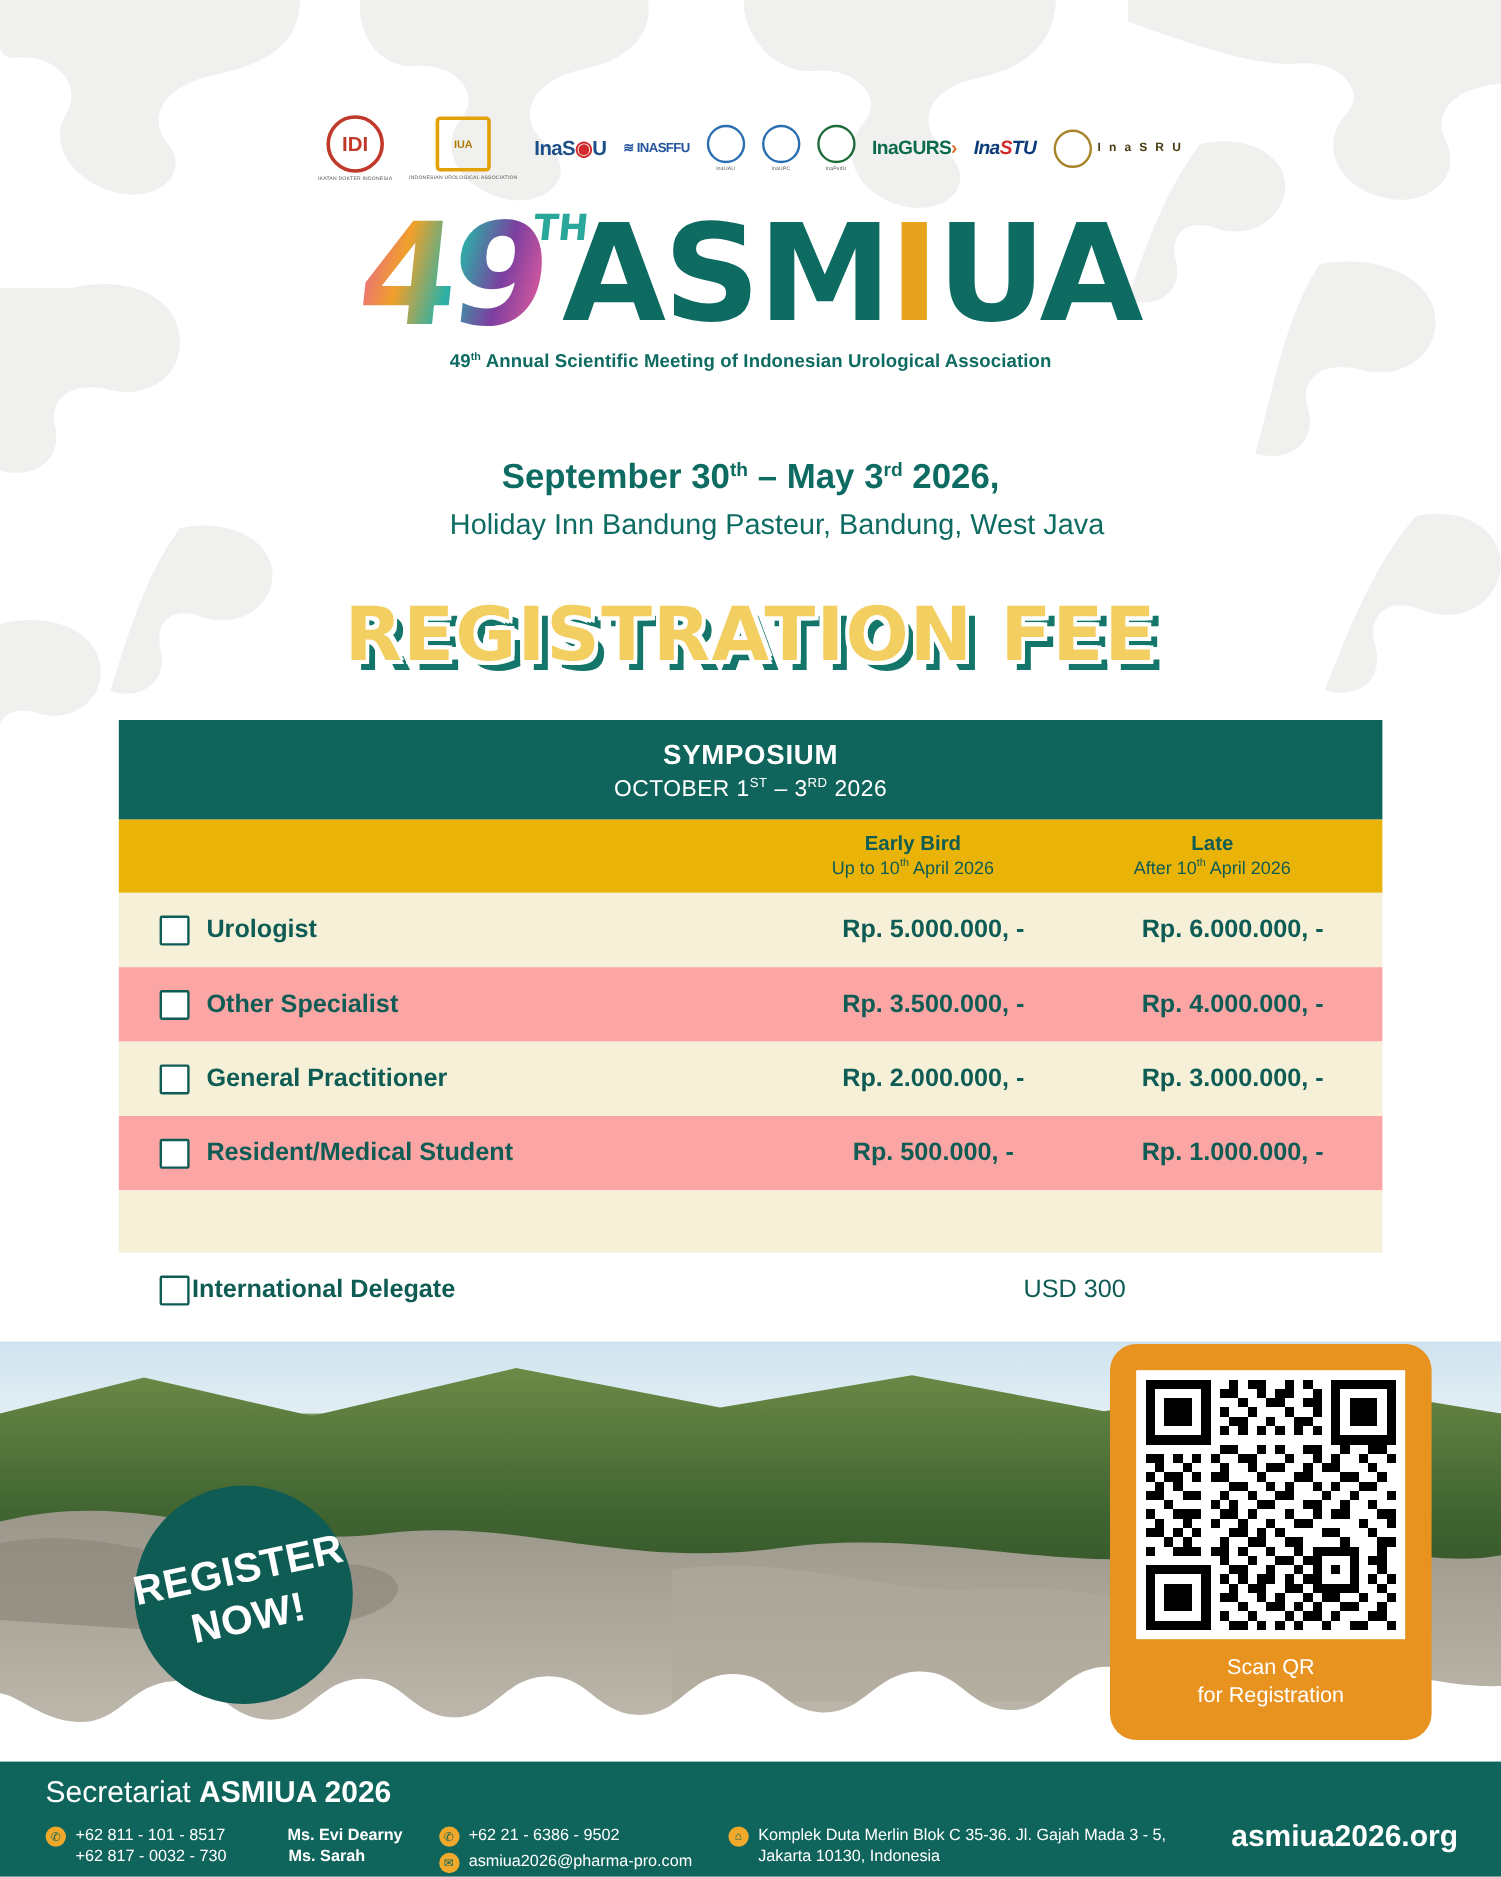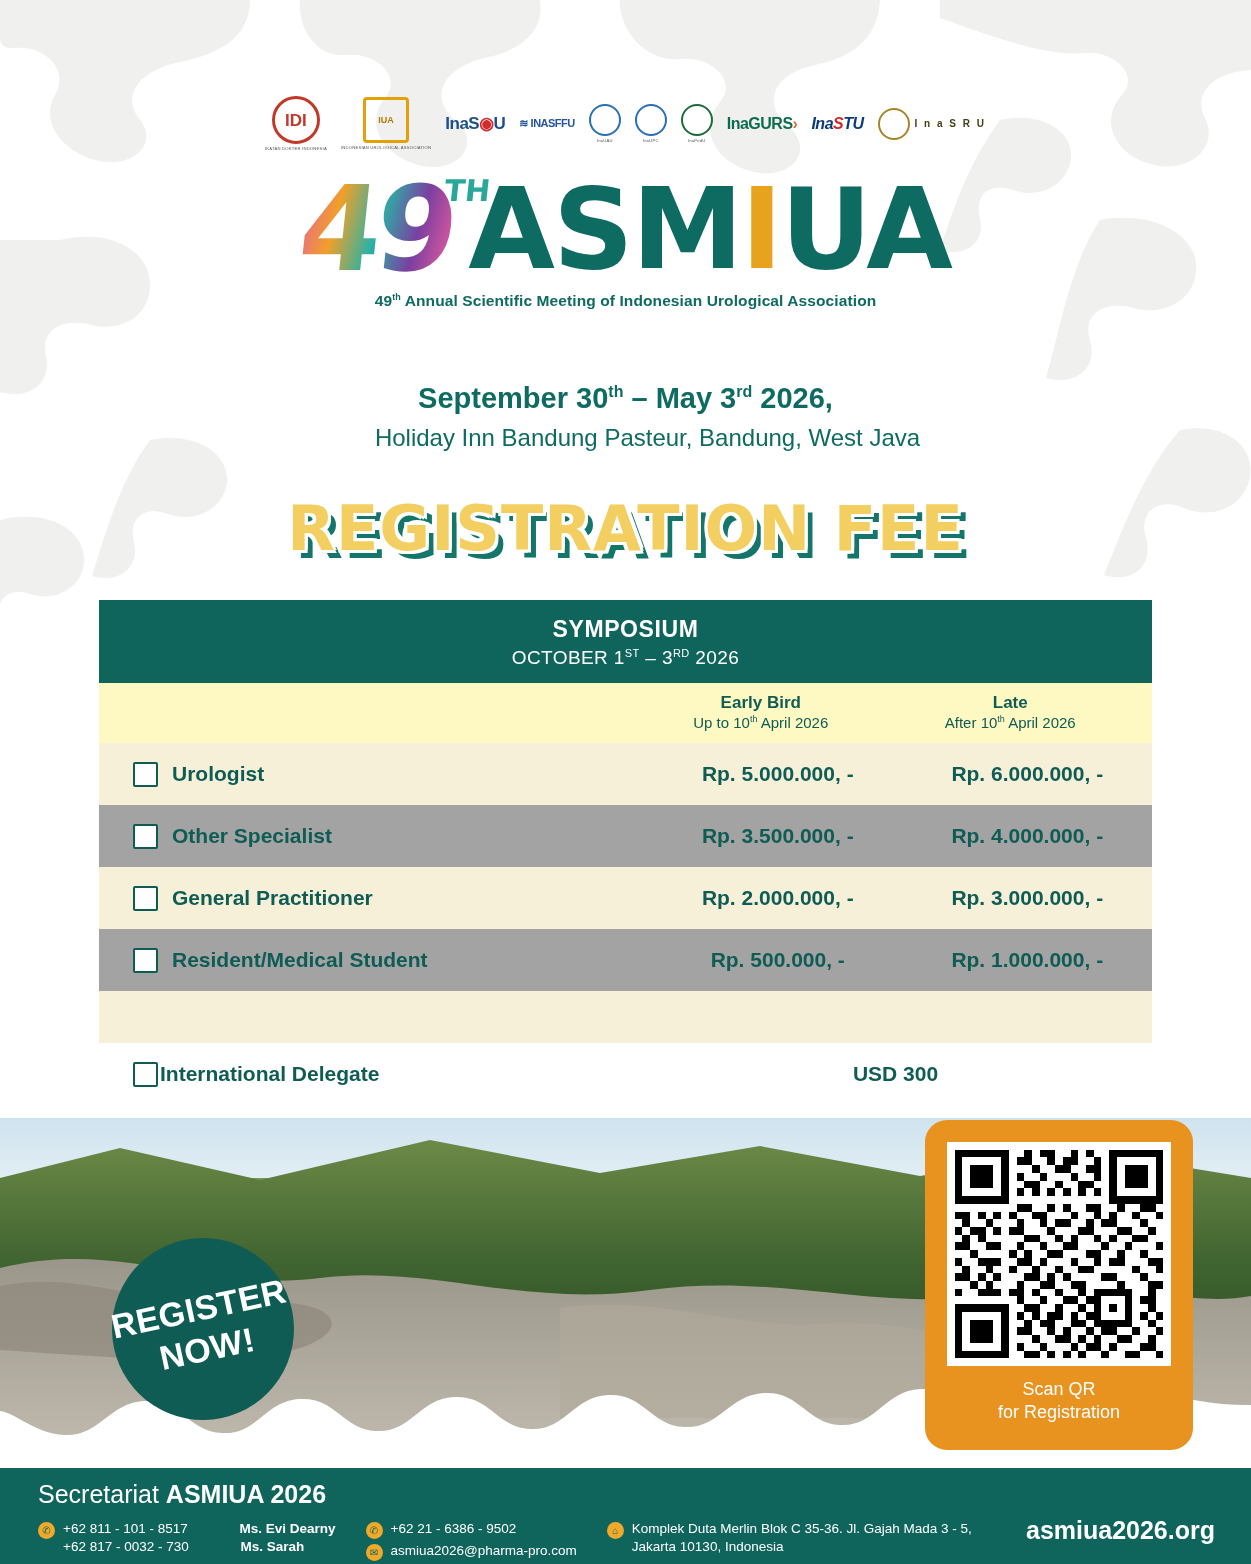--- a/index.html
+++ b/index.html
@@ -92,40 +92,40 @@
     position:absolute;top:600px;left:99px;width:1053px;
     background:#ffffff;
   }
   .tbl-head{
     background:#0f645c;color:#ffffff;text-align:center;padding:16px 0 14px;
   }
   .tbl-head .t1{font-size:23px;font-weight:bold;letter-spacing:.6px;}
   .tbl-head .t2{font-size:19px;margin-top:4px;letter-spacing:.4px;}
   .tbl-head .t2 sup{font-size:11px;}
   .tbl-subhead{
-    display:flex;background:#fef9c3;padding:10px 17px 12px;align-items:flex-end;
+    display:flex;background:#eab308;padding:10px 17px 12px;align-items:flex-end;
   }
   .col-name{flex:0 0 520px;}
   .col-a{flex:1;text-align:center;}
   .col-b{flex:1;text-align:center;}
   .sub-t{font-size:17px;font-weight:bold;color:#0f5c55;}
   .sub-s{font-size:15px;color:#0f5c55;margin-top:1px;}
   .sub-s sup{font-size:9px;}
   .fee-row{display:flex;align-items:center;min-height:62px;}
   .fee-row.alt{background:#f6f0d9;}
-  .fee-row.plain{background:#a3a3a3;}
+  .fee-row.plain{background:#fca5a5;}
   .fee-row .col-name{display:flex;align-items:center;gap:14px;padding-left:34px;}
   .chk{
     width:21px;height:21px;border:2px solid #0f5c55;background:#ffffff;border-radius:2px;flex:0 0 auto;
   }
   .row-label{font-size:21px;font-weight:bold;color:#0f5c55;}
   .price{font-size:21px;font-weight:bold;color:#0f5c55;}
   .spacer-row{height:52px;background:#f6f0d9;}
   .intl-row{display:flex;align-items:center;min-height:62px;background:#ffffff;}
-  .intl-price{flex:1;text-align:center;font-size:21px;font-weight:bold;color:#0f5c55;
+  .intl-price{flex:1;text-align:center;font-size:21px;font-weight:normal;color:#0f5c55;
     margin-left:-14px;}
 
   
   .photo-band{
     position:absolute;top:1118px;left:0;width:1251px;height:355px;overflow:hidden;
     background:linear-gradient(#cfe3ef 0%, #cfe3ef 12%, #7fa05a 13%, #4b6f36 45%, #8d8b7d 72%, #b9b3a4 100%);
   }
   .ridge{position:absolute;left:0;top:0;width:100%;height:100%;}
   .wave-overlay{position:absolute;left:0;bottom:-4px;width:100%;}
 

